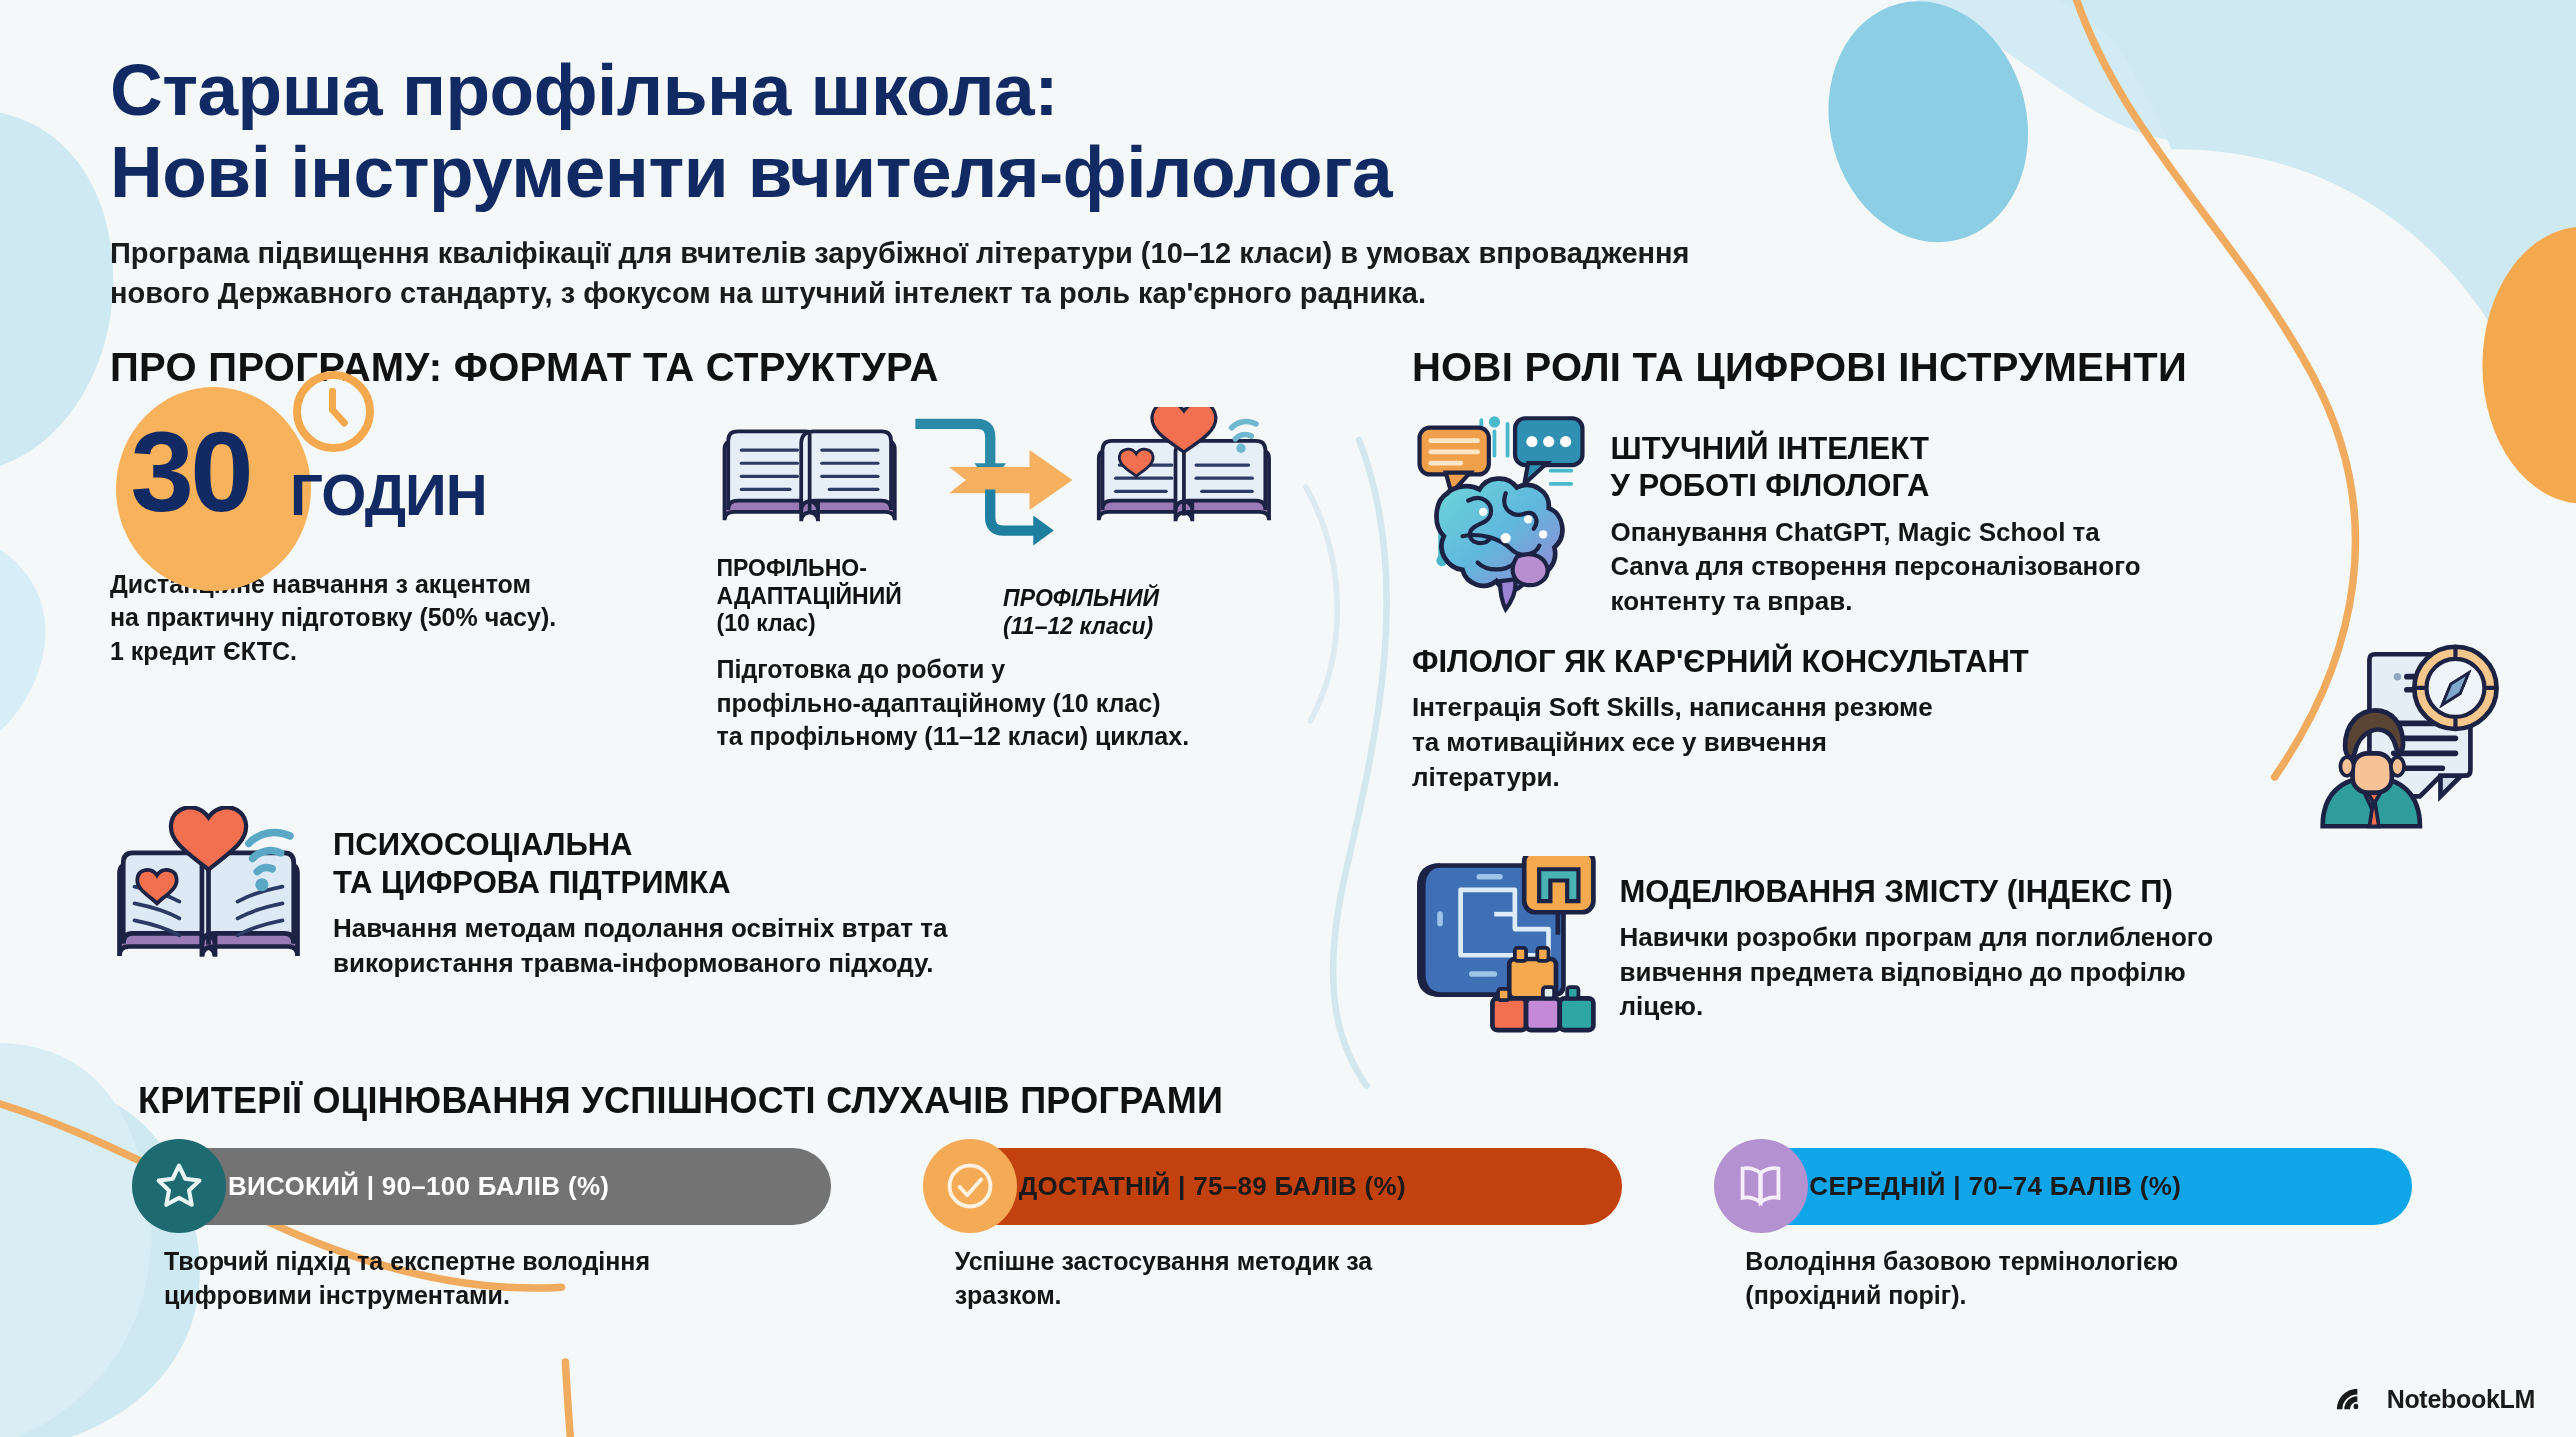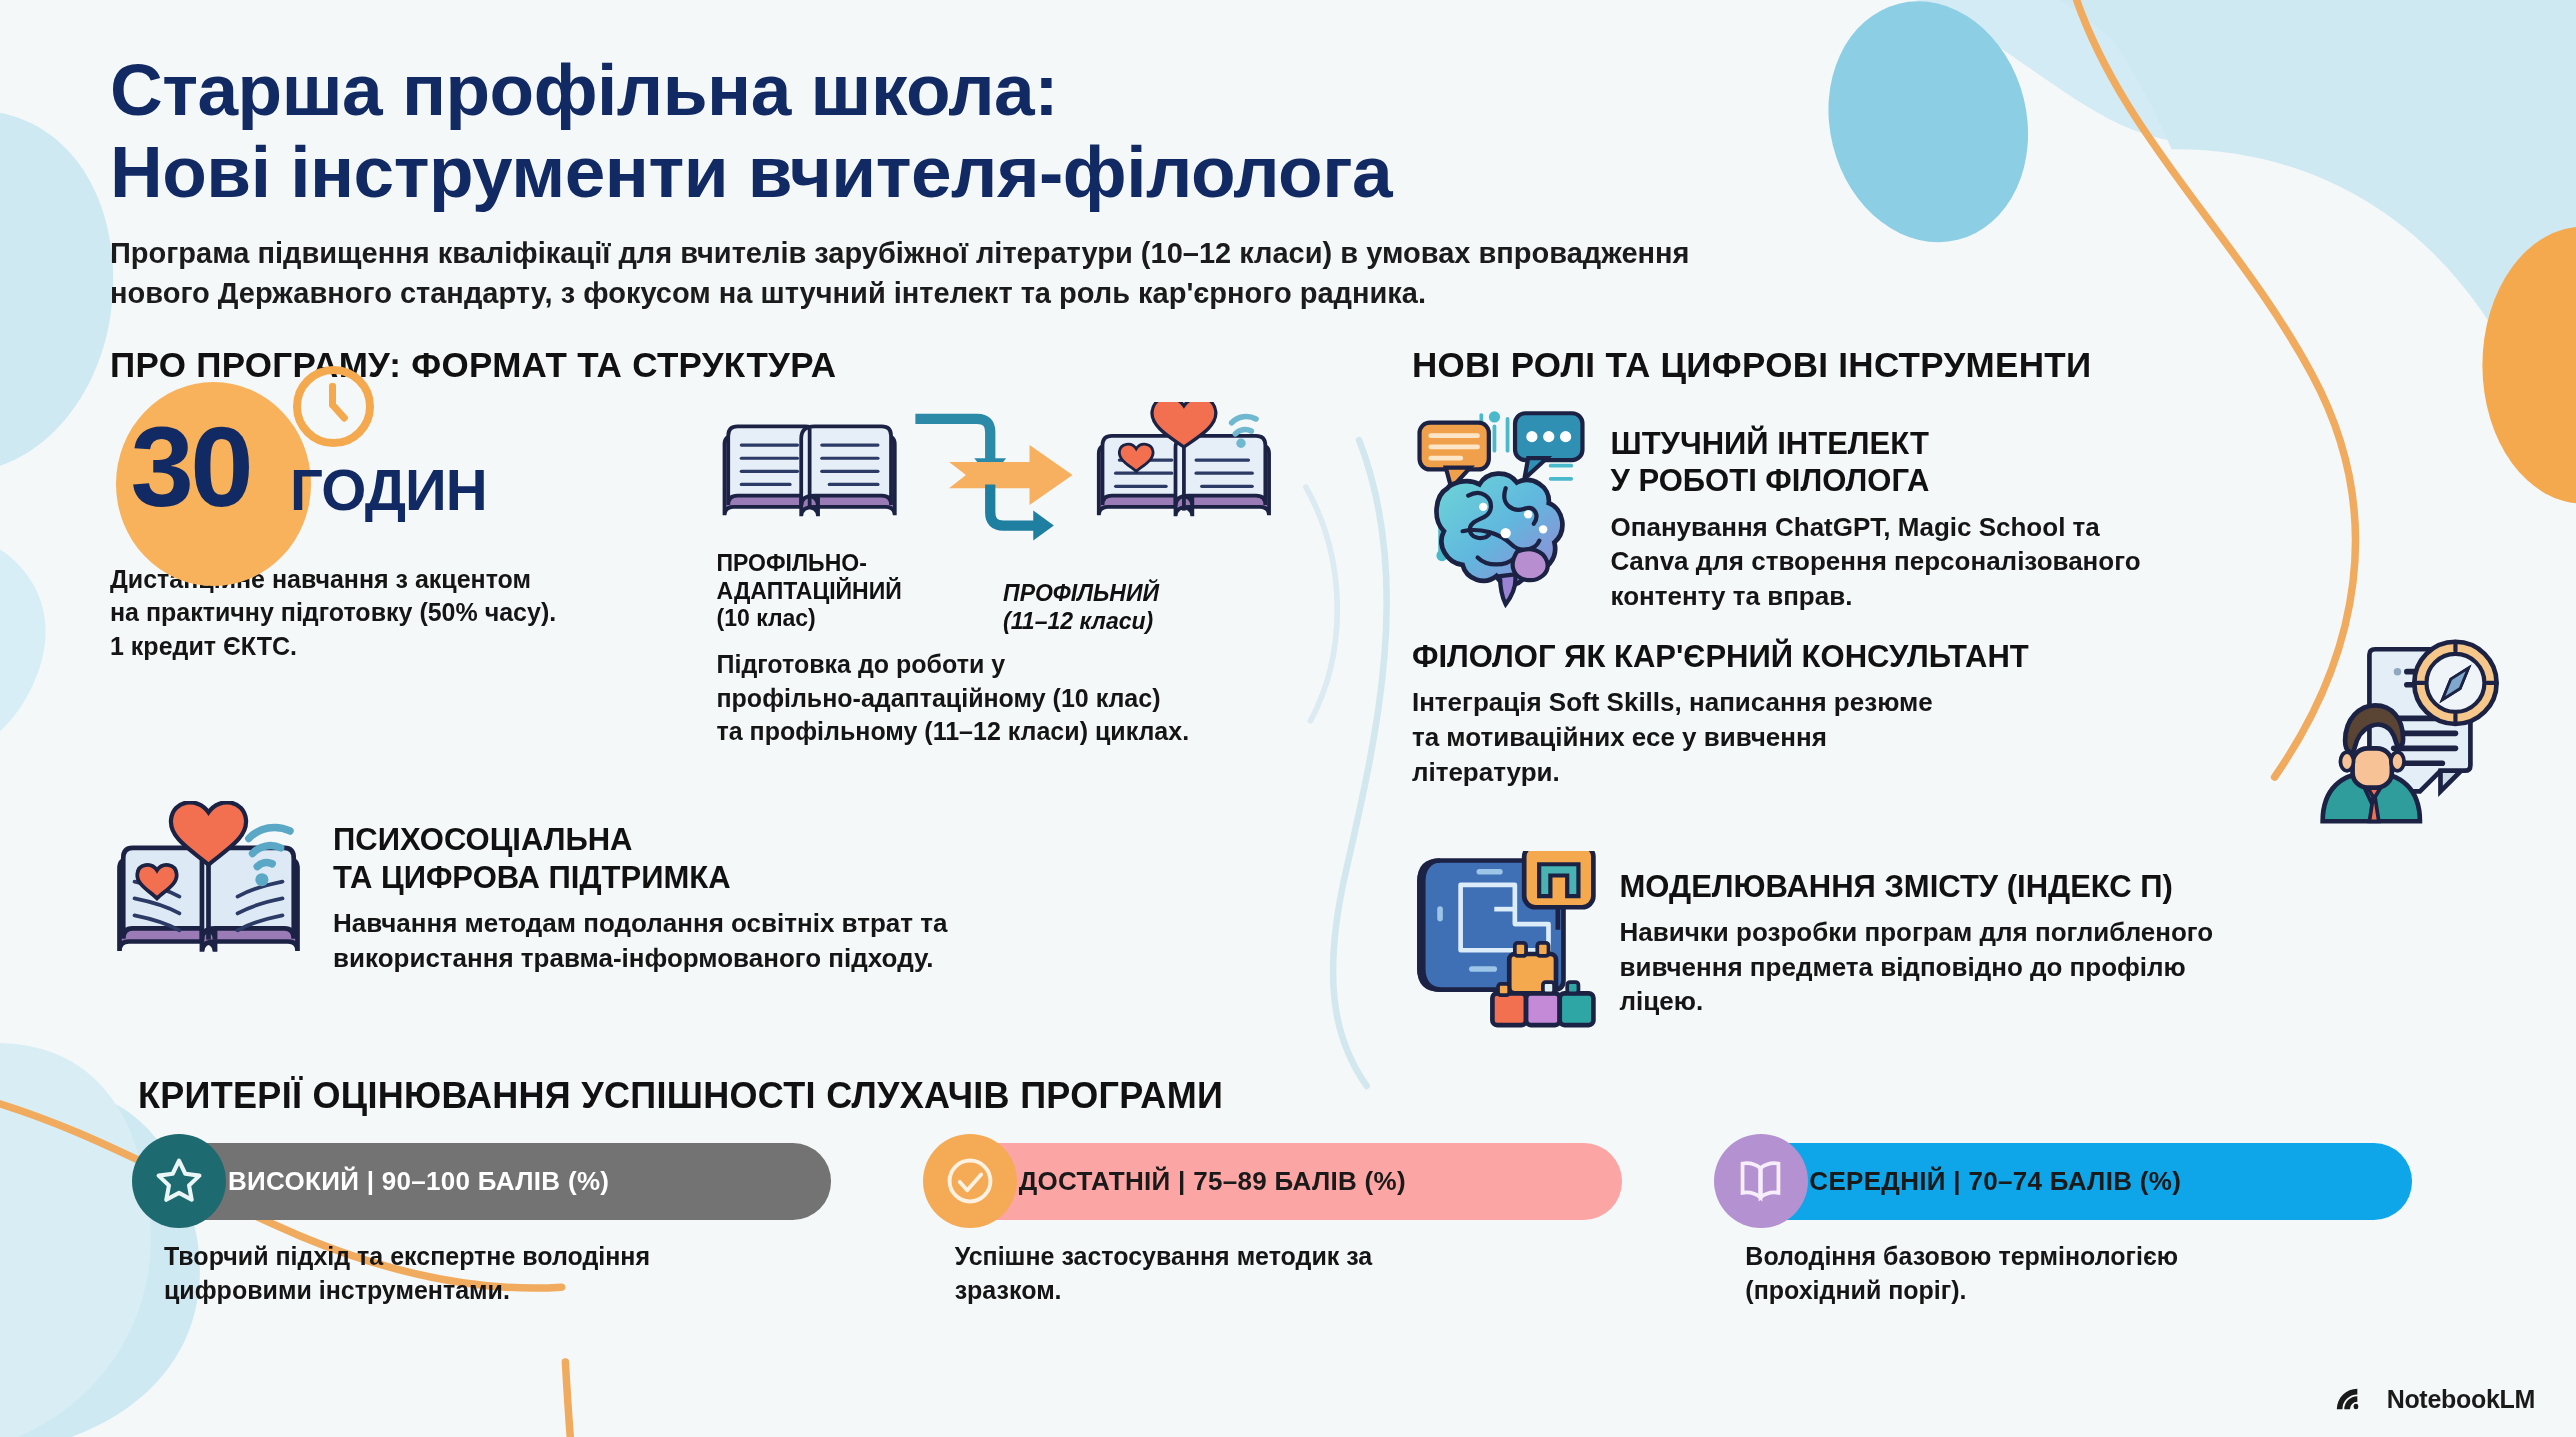--- a/index.html
+++ b/index.html
@@ -36,21 +36,21 @@
     max-width: 2041px;
     white-space: pre-line;
   }
 
   
   .columns { display: flex; margin-top: 32px; gap: 0; }
   .col-left { width: 1310px; padding-right: 28px; }
   .col-right { width: 1105px; }
 
   .sec-head {
-    font-size: 35px;
+    font-size: 40px;
     font-weight: 800;
     color: #111;
     letter-spacing: 0.3px;
     margin-bottom: 17px;
   }
   .sec-head.right { text-align: left; }
 
   
   .row-flow { display: flex; align-items: flex-start; }
   .hours-block { width: 599px; position: relative; }
@@ -487,21 +487,21 @@
               <path d="M28,6 l6.8,14.2 l15.2,2 l-11.2,10.6 l2.9,15.4 l-13.7,-7.4 l-13.7,7.4 l2.9,-15.4 l-11.2,-10.6 l15.2,-2 Z" fill="none" stroke="#eaf6f6" stroke-width="4.4" stroke-linejoin="round"></path>
             </svg>
           </div>
           <span class="pill-label" style="color:#ffffff;">ВИСОКИЙ | 90–100 БАЛІВ (%)</span>
         </div>
         <div class="crit-desc">Творчий підхід та експертне володіння
 цифровими інструментами.</div>
       </div>
 
       <div class="crit-item">
-        <div class="pill" style="background:#fca5a5;">
+        <div class="pill" style="background:#c2410c;">
           <div class="pill-badge" style="background:#f5ab56;">
             <svg width="52" height="52" viewBox="0 0 56 56" aria-hidden="true">
               <circle cx="28" cy="28" r="22" fill="none" stroke="#fdf2e1" stroke-width="4.2"></circle>
               <path d="M17,29 l8,9 l15,-17" fill="none" stroke="#fdf2e1" stroke-width="4.2" stroke-linecap="round" stroke-linejoin="round"></path>
             </svg>
           </div>
           <span class="pill-label" style="color:#1a1a1a;">ДОСТАТНІЙ | 75–89 БАЛІВ (%)</span>
         </div>
         <div class="crit-desc">Успішне застосування методик за
 зразком.</div>

